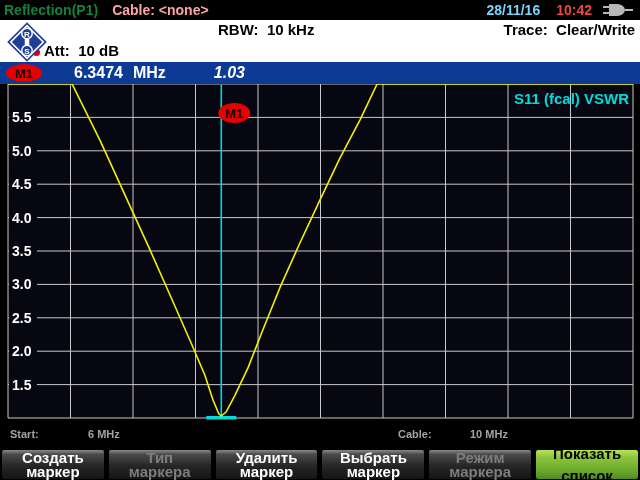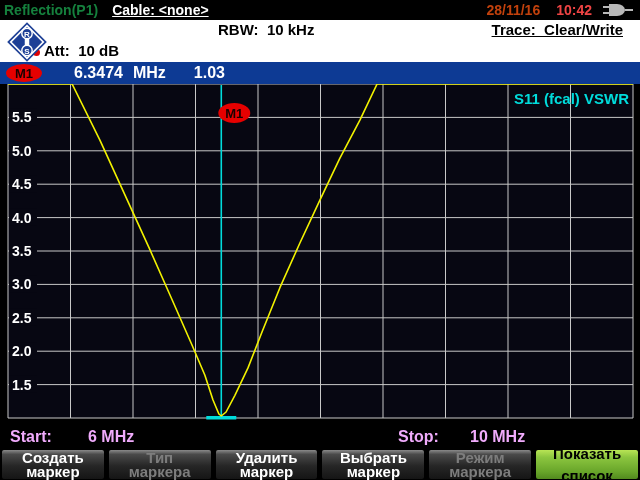--- a/index.html
+++ b/index.html
@@ -5,48 +5,48 @@
   html,body{margin:0;padding:0;background:#222;}
   .screen{
     position:relative;width:640px;height:480px;background:#000;
     font-family:"Liberation Sans",sans-serif;font-weight:bold;overflow:hidden;
     -webkit-font-smoothing:antialiased;
   }
   
   .topbar{position:absolute;left:0;top:0;width:640px;height:20px;background:#000;
     display:flex;align-items:center;font-size:14px;}
   .topbar .title{color:#15803d;margin-left:4px;}
-  .topbar .cable{color:#ffffff;margin-left:14px;text-decoration:underline;}
+  .topbar .cable{color:#fca5a5;margin-left:14px;}
   .topbar .spacer{flex:1;}
-  .topbar .date{color:#c2410c;}
+  .topbar .date{color:#7dd3fc;}
   .topbar .time{color:#ef4444;margin-left:16px;}
   .topbar .plug{margin:0 6px 0 10px;display:flex;align-items:center;}
   
   .row2{position:absolute;left:0;top:20px;width:640px;height:21px;background:#fff;}
   .row3{position:absolute;left:0;top:41px;width:640px;height:21px;background:#fff;}
   .set{position:absolute;top:1px;font-size:15px;color:#000;white-space:pre;}
   .rbw{left:218px;}
-  .trace{right:17px;text-decoration:underline;}
+  .trace{right:5px;}
   .att{left:44px;}
   .tgatt{left:344px;}
   .reddot{position:absolute;left:33px;top:8px;width:7px;height:7px;border-radius:50%;background:#e00000;}
   .logo{position:absolute;left:4px;top:22px;}
   
   .markerbar{position:absolute;left:0;top:62px;width:640px;height:22px;background:#0d3a94;
     display:flex;align-items:center;font-size:16px;color:#fff;}
   .m1badge{margin-left:6px;width:36px;height:18px;border-radius:50%;background:#e60000;
     color:#1a0000;display:flex;align-items:center;justify-content:center;font-size:13px;}
   .mfreq{margin-left:32px;}
   .munit{margin-left:10px;}
-  .mval{margin-left:28px;}
+  .mval{margin-left:48px;font-style:italic;}
   
   .chart{position:absolute;left:0;top:84px;width:640px;height:342px;background:#000;}
   
   .rangebar{position:absolute;left:0;top:426px;width:640px;height:22px;background:#000;
-    color:#f0abfc;font-size:16px;}
+    color:#a3a3a3;font-size:11px;}
   .rangebar .lbl{position:absolute;top:2px;white-space:pre;}
   .startl{left:10px;} .startv{left:88px;} .stopl{left:398px;} .stopv{left:470px;}
   
   .softkeys{position:absolute;left:0;top:448px;width:640px;height:32px;background:#000;
     display:flex;gap:3px;padding:1px 1px 0 1px;box-sizing:border-box;}
   .softkey{flex:1;border-radius:3px;border:1px solid #000;
     background:linear-gradient(#8a8a8a 0%,#4a4a4a 15%,#262626 55%,#151515 100%);
     color:#fff;font-size:15px;font-weight:bold;line-height:14px;
     display:flex;flex-direction:column;align-items:center;justify-content:center;
     font-family:"Liberation Sans",sans-serif;padding:0;cursor:pointer;}
@@ -153,21 +153,21 @@
         <polyline points="8.0,0.0 72.1,0.0 99.9,56.1 124.9,110.9 149.9,165.7 172.1,215.8 192.1,261.2 204.9,291.2 213.0,316.0 218.9,330.0 221.3,332.0 226.1,328.0 234.9,311.3 248.0,283.9 262.1,247.8 279.9,203.7 299.9,159.0 319.9,116.2 339.9,74.1 359.9,36.1 377.1,0.0 633.0,0.0" fill="none" stroke="#f2f200" stroke-width="1.6" stroke-linejoin="round"></polyline>
         <ellipse cx="234.28124999999974" cy="29" rx="16" ry="10" fill="#e60000"></ellipse>
         <text x="234.28124999999974" y="33.5" text-anchor="middle" fill="#1a0000" font-size="13" font-weight="bold" font-family="Liberation Sans, sans-serif">M1</text>
         <text x="629" y="20" text-anchor="end" fill="#00dcdc" font-size="15" font-weight="bold" font-family="Liberation Sans, sans-serif">S11 (fcal) VSWR</text>
       </svg>
   </div>
 
   <div class="rangebar">
     <span class="lbl startl">Start:</span>
     <span class="lbl startv">6 MHz</span>
-    <span class="lbl stopl">Stop:</span>
+    <span class="lbl stopl">Cable:</span>
     <span class="lbl stopv">10 MHz</span>
   </div>
 
   <div class="softkeys">
     <button class="softkey">
       <span>Создать</span>
       <span>маркер</span>
     </button>
     <button class="softkey disabled">
       <span>Тип</span>

